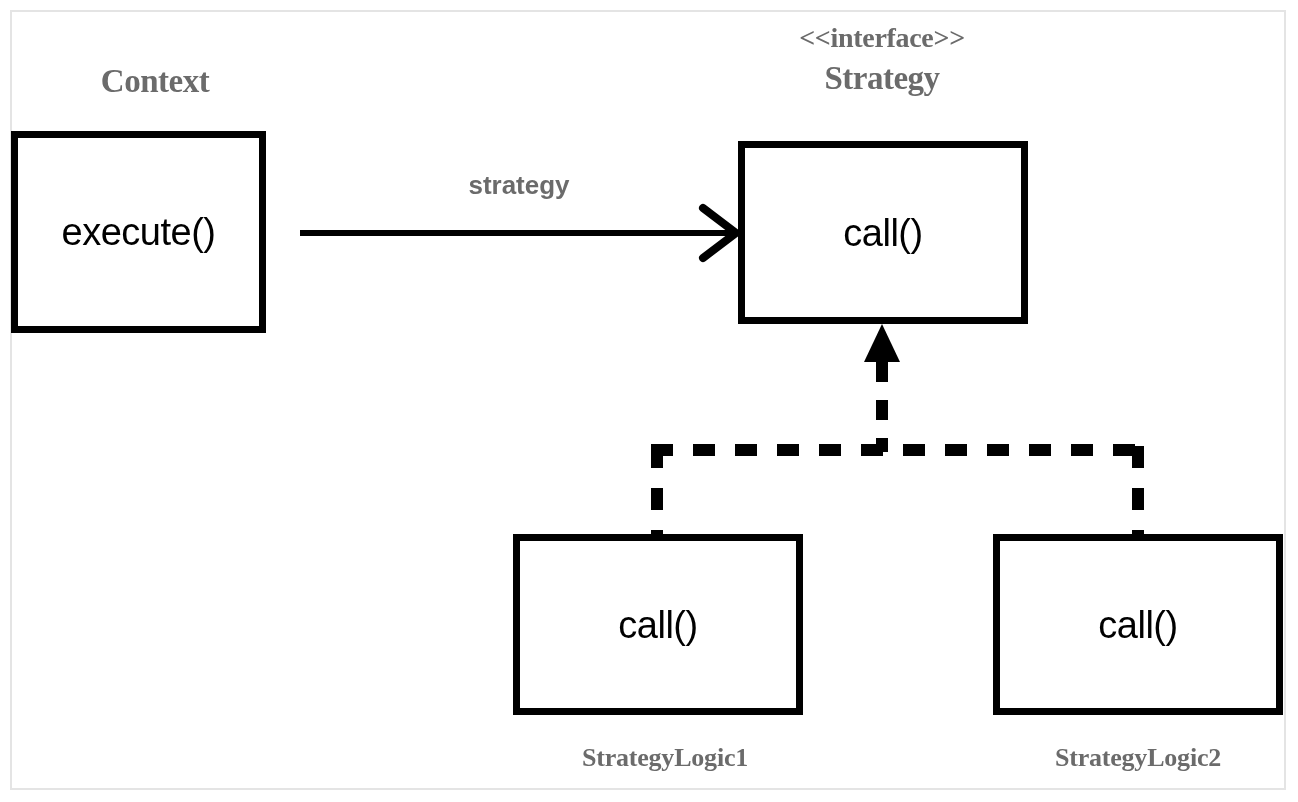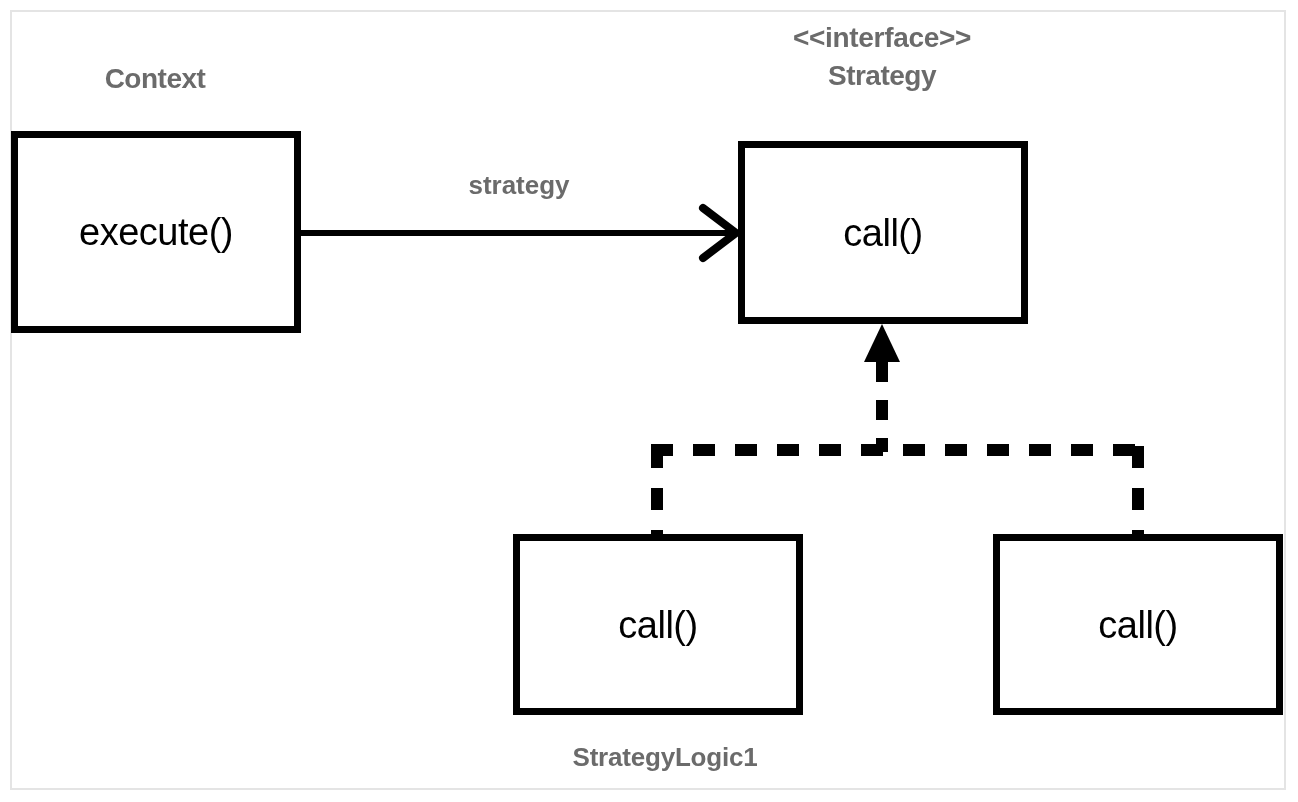--- a/index.html
+++ b/index.html
@@ -51,28 +51,28 @@
     font-size: 38px;
     font-weight: 400;
     color: #000000;
     letter-spacing: -0.5px;
     white-space: nowrap;
     line-height: 1;
   }
   
   .class-title {
     position: absolute;
-    font-family: Liberation Sans, sans-serif;
+    font-family: Liberation Serif, serif;
     font-weight: bold;
     color: #6b6b6b;
     white-space: nowrap;
     text-align: center;
     line-height: 1.05;
   }
-  .title-lg { font-size: 28px; letter-spacing: -0.5px; }
+  .title-lg { font-size: 33px; letter-spacing: -0.5px; }
   .title-md { font-size: 28px; letter-spacing: -0.3px; }
   .title-sm { font-size: 26px; letter-spacing: -0.2px; }
   .edge-label {
     position: absolute;
     font-family: "Liberation Sans", sans-serif;
     font-weight: bold;
     font-size: 26px;
     color: #6b6b6b;
     white-space: nowrap;
     text-align: center;
@@ -106,21 +106,21 @@
       <line x1="657" y1="446" x2="657" y2="536" stroke="#000000" stroke-width="12" stroke-dasharray="22 20"></line>
     </g>
 
     <g>
       <line x1="1138" y1="446" x2="1138" y2="536" stroke="#000000" stroke-width="12" stroke-dasharray="22 20"></line>
     </g>
   </svg>
 
   <div class="class-title title-lg center-x" style="left:155px; top:64px;">Context</div>
 
-  <div class="class-box" style="left:11px; top:131px; width:290px; height:202px;">
+  <div class="class-box" style="left:11px; top:131px; width:255px; height:202px;">
     <span class="member-text">execute()</span>
   </div>
 
   <div class="class-title title-md center-x" style="left:882px; top:23px;">&lt;&lt;interface&gt;&gt;</div>
 
   <div class="class-title title-lg center-x" style="left:882px; top:61px;">Strategy</div>
 
   <div class="class-box" style="left:738px; top:141px; width:290px; height:183px;">
     <span class="member-text">call()</span>
   </div>
@@ -130,14 +130,15 @@
   <div class="class-box" style="left:513px; top:534px; width:290px; height:181px;">
     <span class="member-text">call()</span>
   </div>
 
   <div class="class-title title-sm center-x" style="left:657px; top:744px;margin-left:8px;">StrategyLogic1</div>
 
   <div class="class-box" style="left:993px; top:534px; width:290px; height:181px;">
     <span class="member-text">call()</span>
   </div>
 
+  <div class="class-title title-sm center-x" style="left:1138px; top:744px;">StrategyLogic2</div>
 
 </div>
 
 </body></html>

